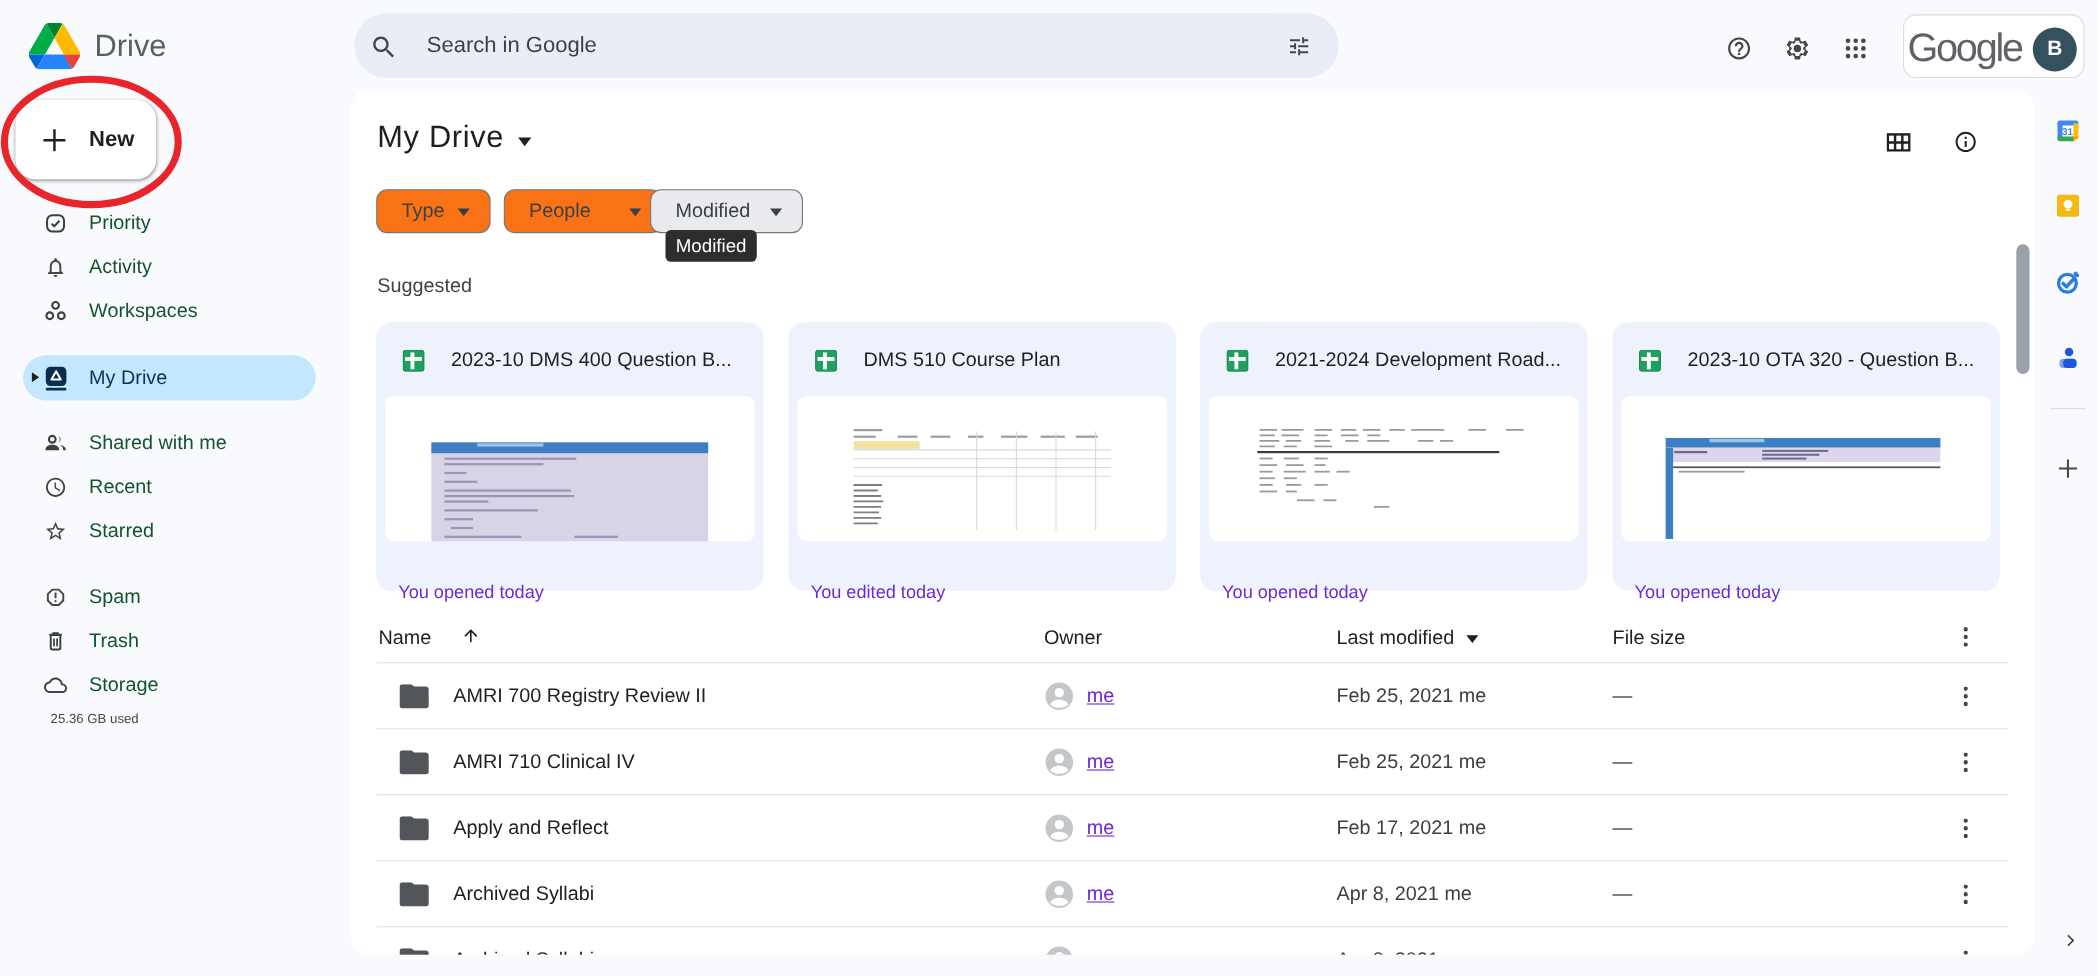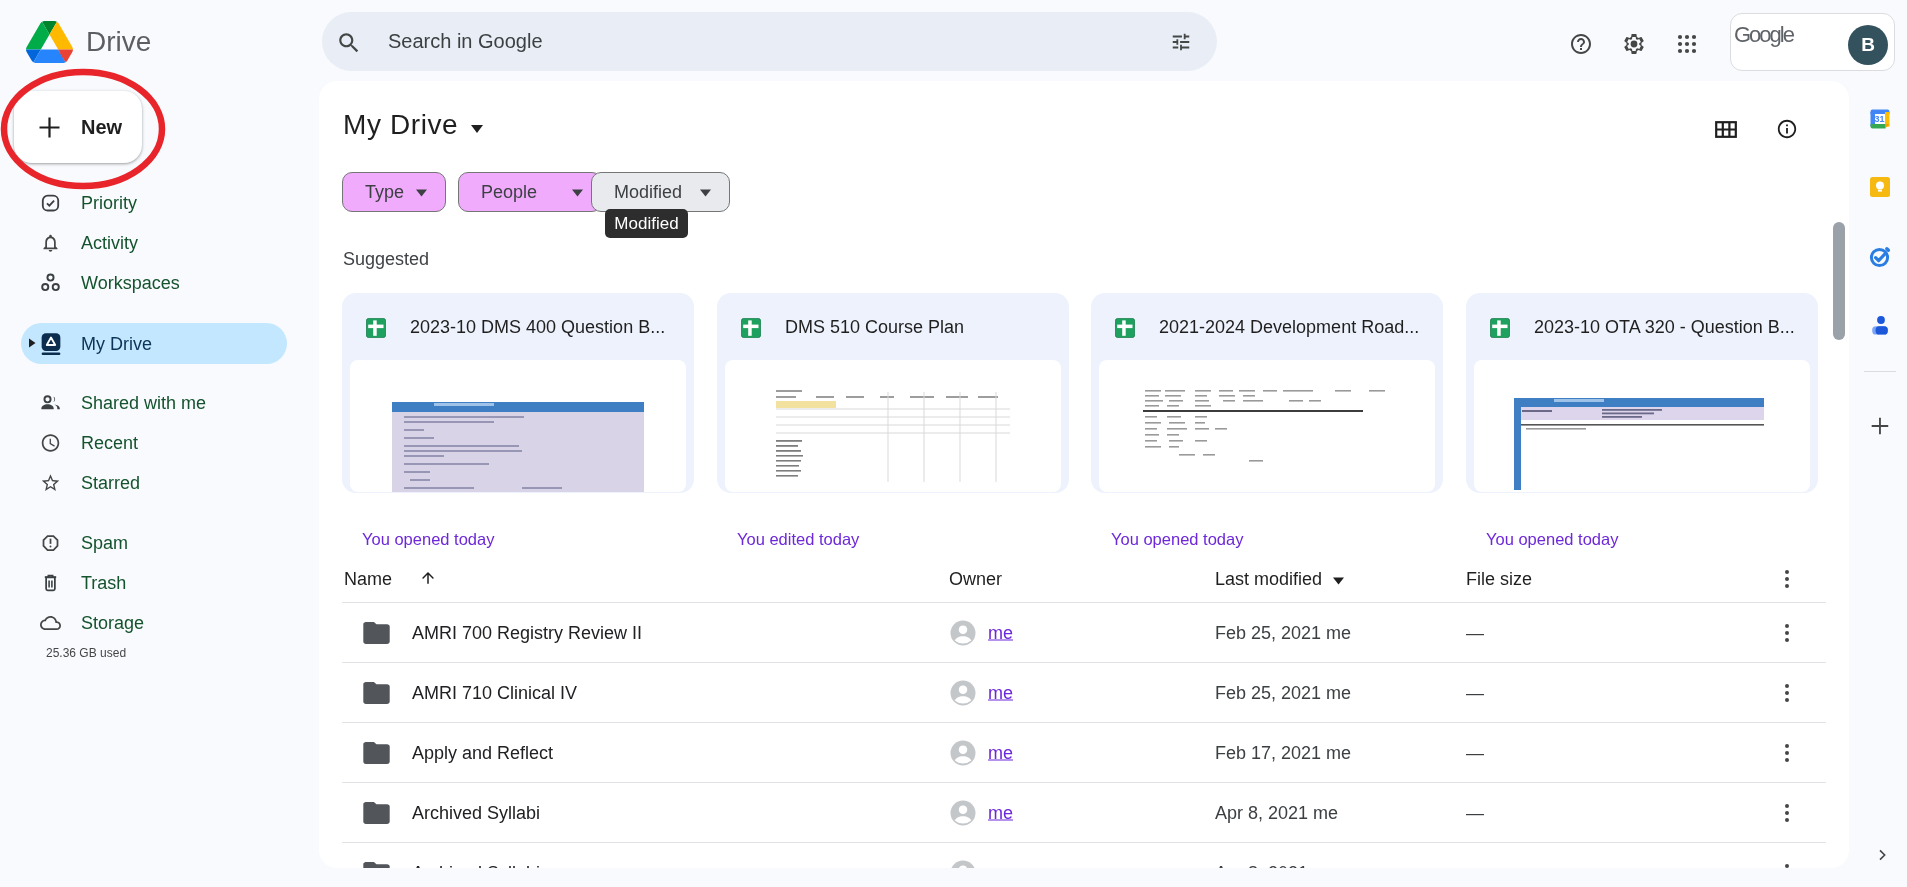--- a/index.html
+++ b/index.html
@@ -8,42 +8,42 @@
 .abs { position:absolute; }
 
 
 #logo { left:26px; top:21px; }
 #drivetxt { left:86px; top:26px; font-size:28px; color:#5b5e63; }
 #searchbar { left:322px; top:12px; width:895px; height:59px; background:#e9eef6; border-radius:30px; }
 #searchtxt { left:388px; top:30px; font-size:20px; color:#3c4043; }
 
 
 #gpill { left:1730px; top:13px; width:165px; height:58px; background:#fff; border:1px solid #dadce0; border-radius:12px; }
-#gtext { left:1734px; top:22px; font-size:22px; color:#5f6368; letter-spacing:-2px; }
+#gtext { left:1734px; top:22px; font-size:36px; color:#5f6368; letter-spacing:-2px; }
 #avatar { left:1848px; top:25px; width:40px; height:40px; border-radius:50%; background:#33525e; color:#fff; font-size:19px; font-weight:bold; text-align:center; line-height:40px; }
 
 
 #newbtn { left:14px; top:91px; width:128px; height:72px; background:#fff; border-radius:18px; box-shadow:0 1px 2px rgba(60,64,67,.3), 0 1px 3px 1px rgba(60,64,67,.15); }
 #newtxt { left:81px; top:116px; font-size:20px; color:#1f1f1f;font-weight:bold; }
 .navrow { left:0; width:300px; height:40px; }
 .navtxt { position:absolute; left:81px; top:50%; transform:translateY(-50%); font-size:18px; color:#14532d; }
 .navicon { position:absolute; left:40px; top:50%; transform:translateY(-50%); width:21px; height:21px; }
 #mydrivepill { left:21px; top:323px; width:266px; height:41px; background:#c2e7ff; border-radius:21px; }
 #storageused { left:46px; top:646px; font-size:12px; color:#444746; }
 
 
 #panel { left:319px; top:81px; width:1530px; height:787px; background:#fff; border-radius:18px; overflow:hidden; }
 #heading { left:24px; top:28px; font-size:28px; letter-spacing:.6px; color:#1f1f1f; }
-.chip { position:absolute; top:91px; height:40px; border:1px solid #747775; border-radius:10px; background:#f0abfc; font-size:18px; color:#3c4043; }
+.chip { position:absolute; top:91px; height:40px; border:1px solid #747775; border-radius:10px; background:#f97316; font-size:18px; color:#3c4043; }
 .chiplabel { position:absolute; left:22px; top:50%; transform:translateY(-50%); }
 #tooltip { left:286px; top:128px; width:83px; height:29px; background:#2d2d2d; color:#fff; border-radius:5px; font-size:17px; text-align:center; line-height:29px; }
 #suggested { left:24px; top:168px; font-size:18px; color:#3f4246; }
 
 
-.card { position:absolute; top:212px; width:352px; height:200px; background:#edf2fc; border-radius:14px; }
+.card { position:absolute; top:212px; width:352px; height:244px; background:#edf2fc; border-radius:14px; }
 .cardtitle { position:absolute; left:68px; top:24px; width:264px; font-size:18px; color:#1f1f1f; font-weight:500; white-space:nowrap; overflow:hidden; }
 .sheeticon { position:absolute; left:24px; top:25px; }
 .thumbbox { position:absolute; left:8px; top:67px; width:336px; height:132px; background:#fff; border-radius:8px; overflow:hidden; }
 .cardfoot { position:absolute; left:20px; top:213px; font-size:16.5px; color:#6d28d9;margin-top:24px; }
 
 
 .hdrtxt { position:absolute; font-size:18px; color:#1f1f1f; }
 .row { position:absolute; left:0; width:1530px; height:60px; }
 .rowname { position:absolute; left:93px; top:50%; transform:translateY(-50%); font-size:18px; color:#202124; }
 .rowdate { position:absolute; left:896px; top:50%; transform:translateY(-50%); font-size:18px; color:#3c4043; }

